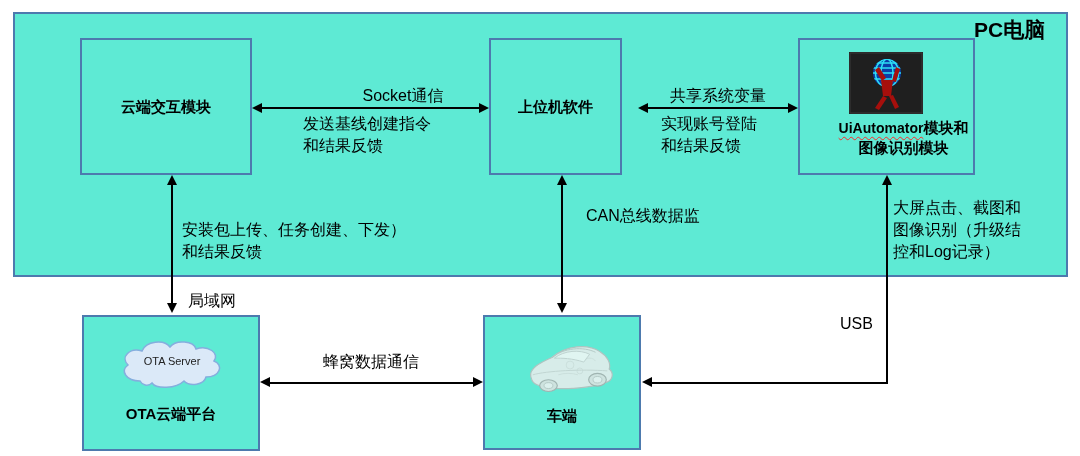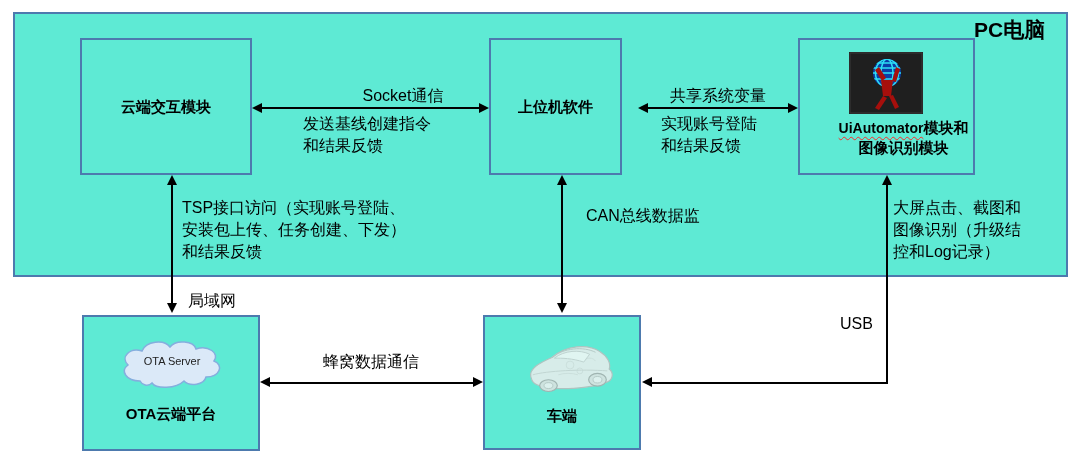--- a/index.html
+++ b/index.html
@@ -106,21 +106,20 @@
   <div class="hl" style="left:648px; top:107px; width:140px;"></div>
   <div class="ah ah-l" style="left:638px; top:103px;"></div>
   <div class="ah ah-r" style="left:788px; top:103px;"></div>
   <div class="lbl lbl-c" style="left:638px; width:160px; top:85px;">共享系统变量</div>
   <div class="lbl" style="left:661px; top:113px;">实现账号登陆</div>
   <div class="lbl" style="left:661px; top:135px;">和结果反馈</div>
 
   <div class="vl" style="left:171px; top:185px; height:118px;"></div>
   <div class="ah ah-u" style="left:167px; top:175px;"></div>
   <div class="ah ah-d" style="left:167px; top:303px;"></div>
-  <div class="lbl" style="left:182px; top:197px;">TSP接口访问（实现账号登陆、</div>
   <div class="lbl" style="left:182px; top:219px;">安装包上传、任务创建、下发）</div>
   <div class="lbl" style="left:182px; top:241px;">和结果反馈</div>
   <div class="lbl" style="left:188px; top:282px;margin-top:8px;">局域网</div>
 
   <div class="vl" style="left:561px; top:185px; height:118px;"></div>
   <div class="ah ah-u" style="left:557px; top:175px;"></div>
   <div class="ah ah-d" style="left:557px; top:303px;"></div>
   <div class="lbl" style="left:567px; top:205px;margin-left:19px;">CAN总线数据监</div>
 
   <div class="vl" style="left:886px; top:185px; height:198px;"></div>

